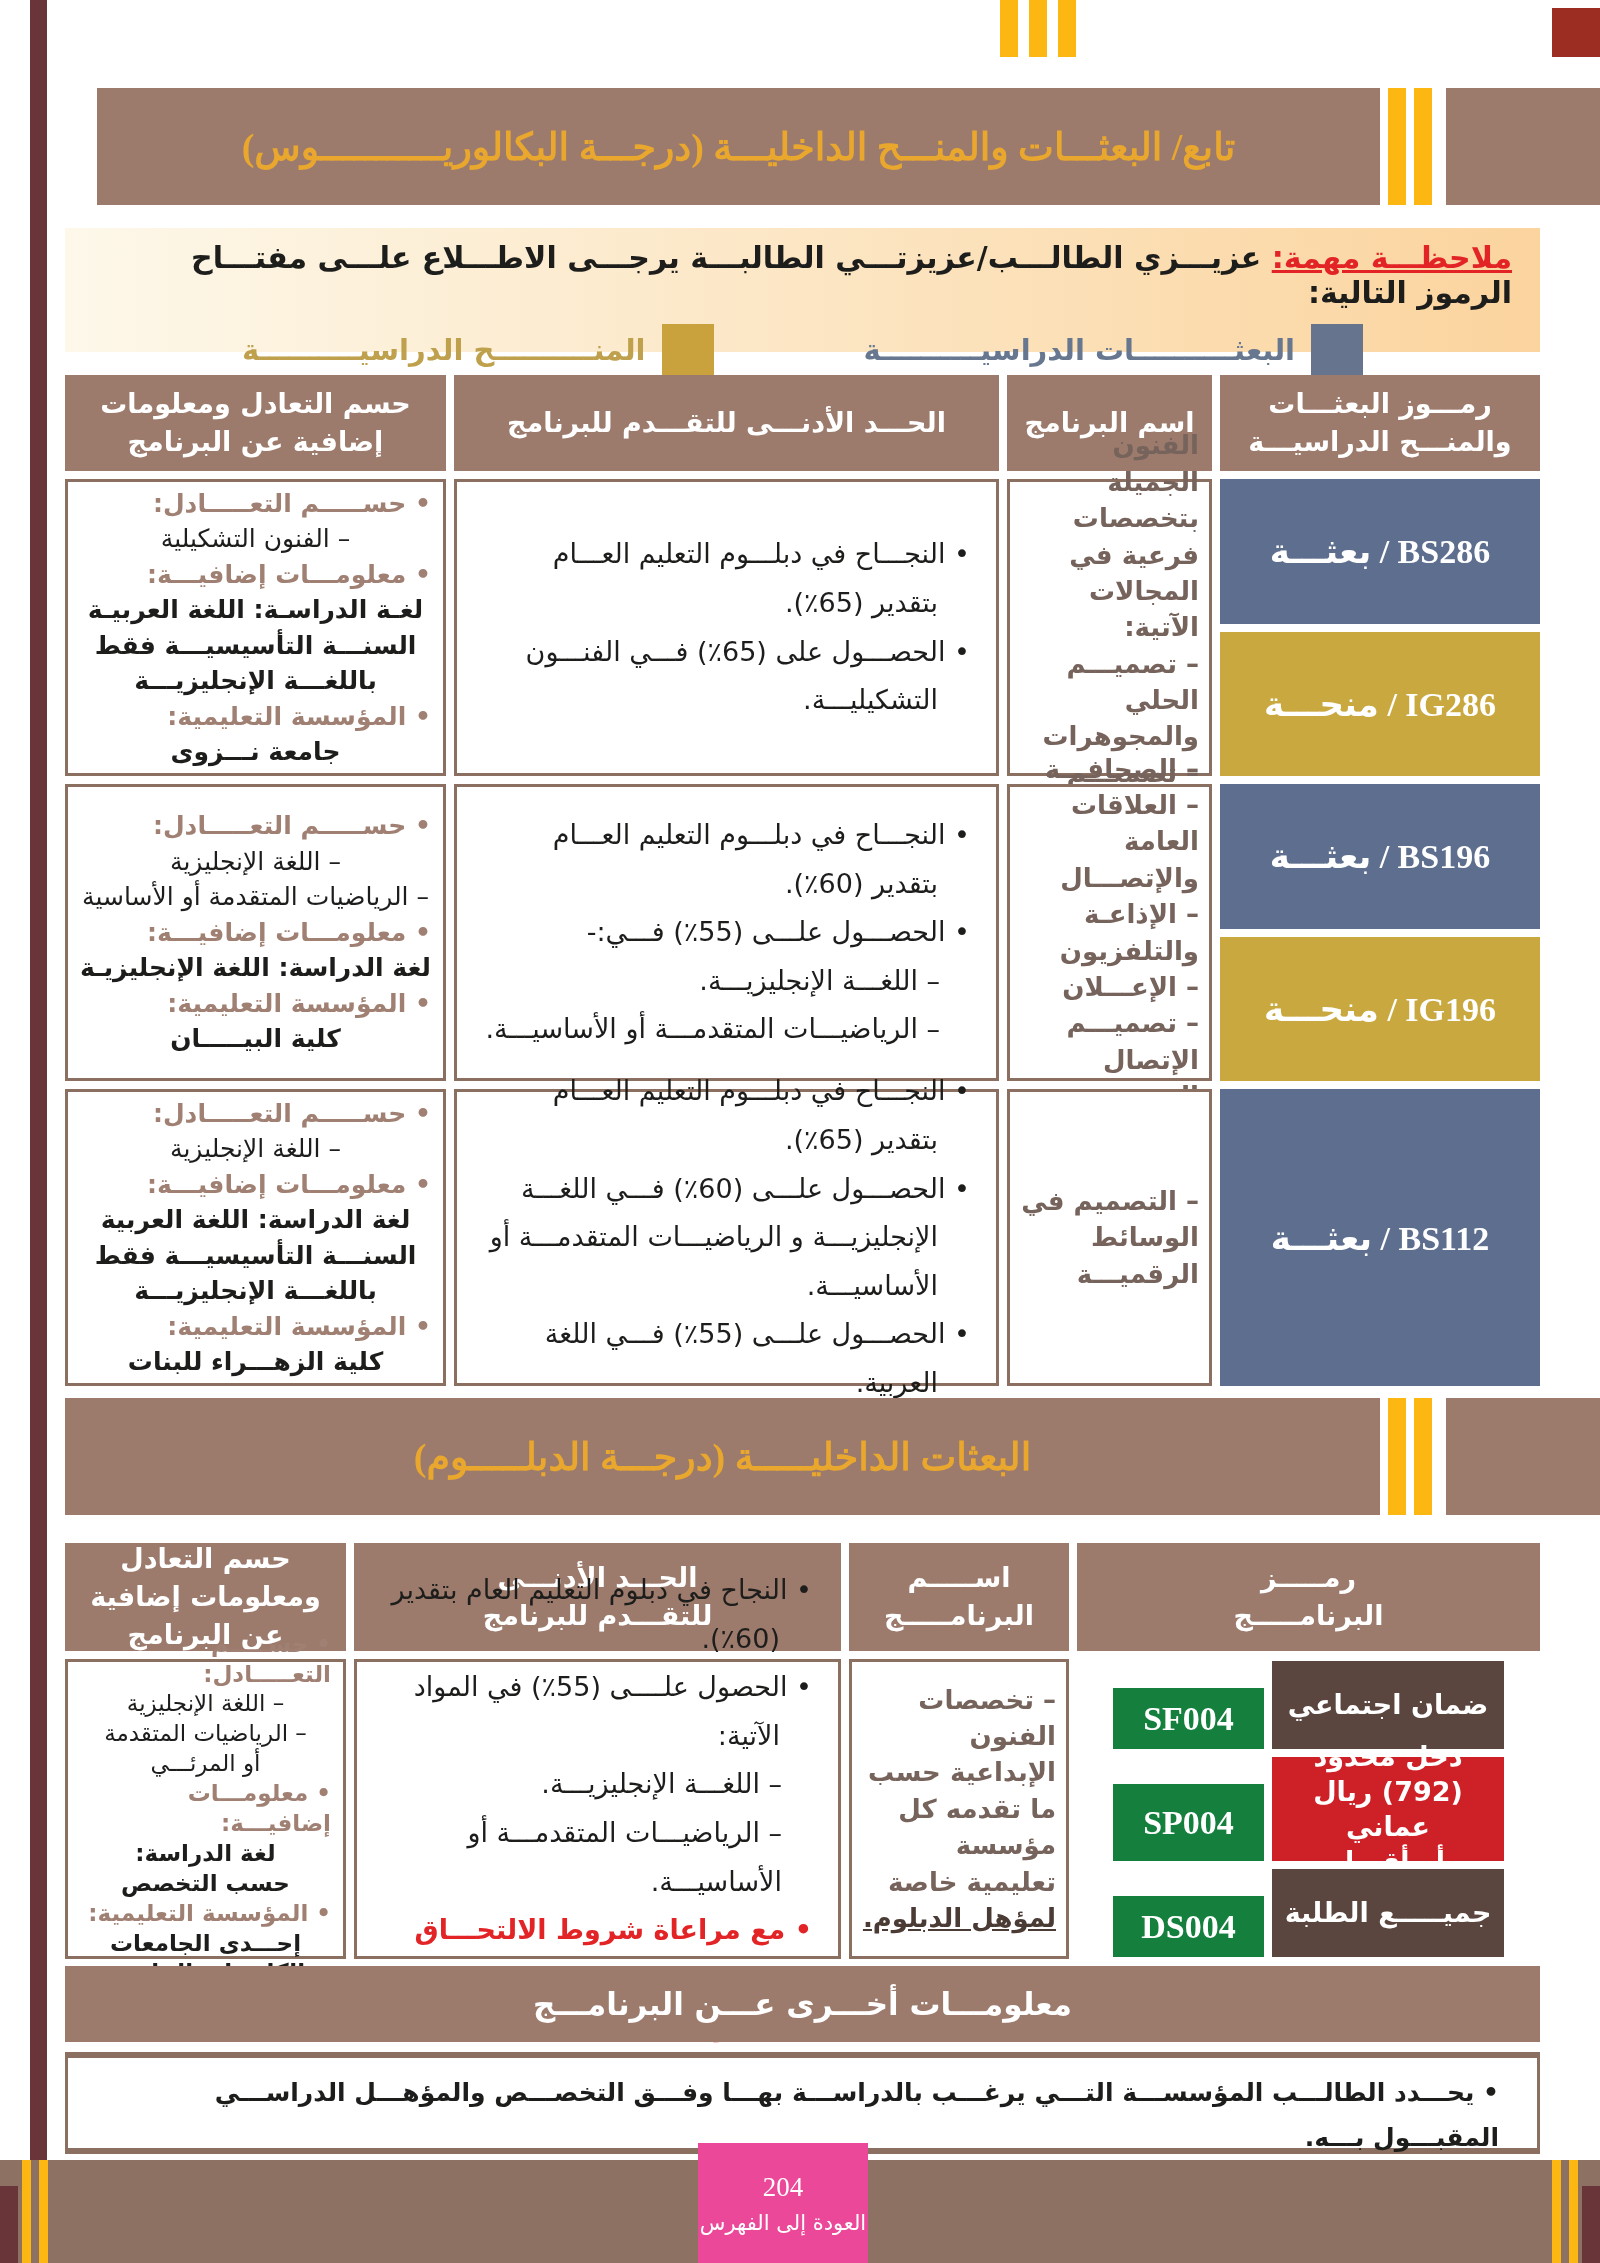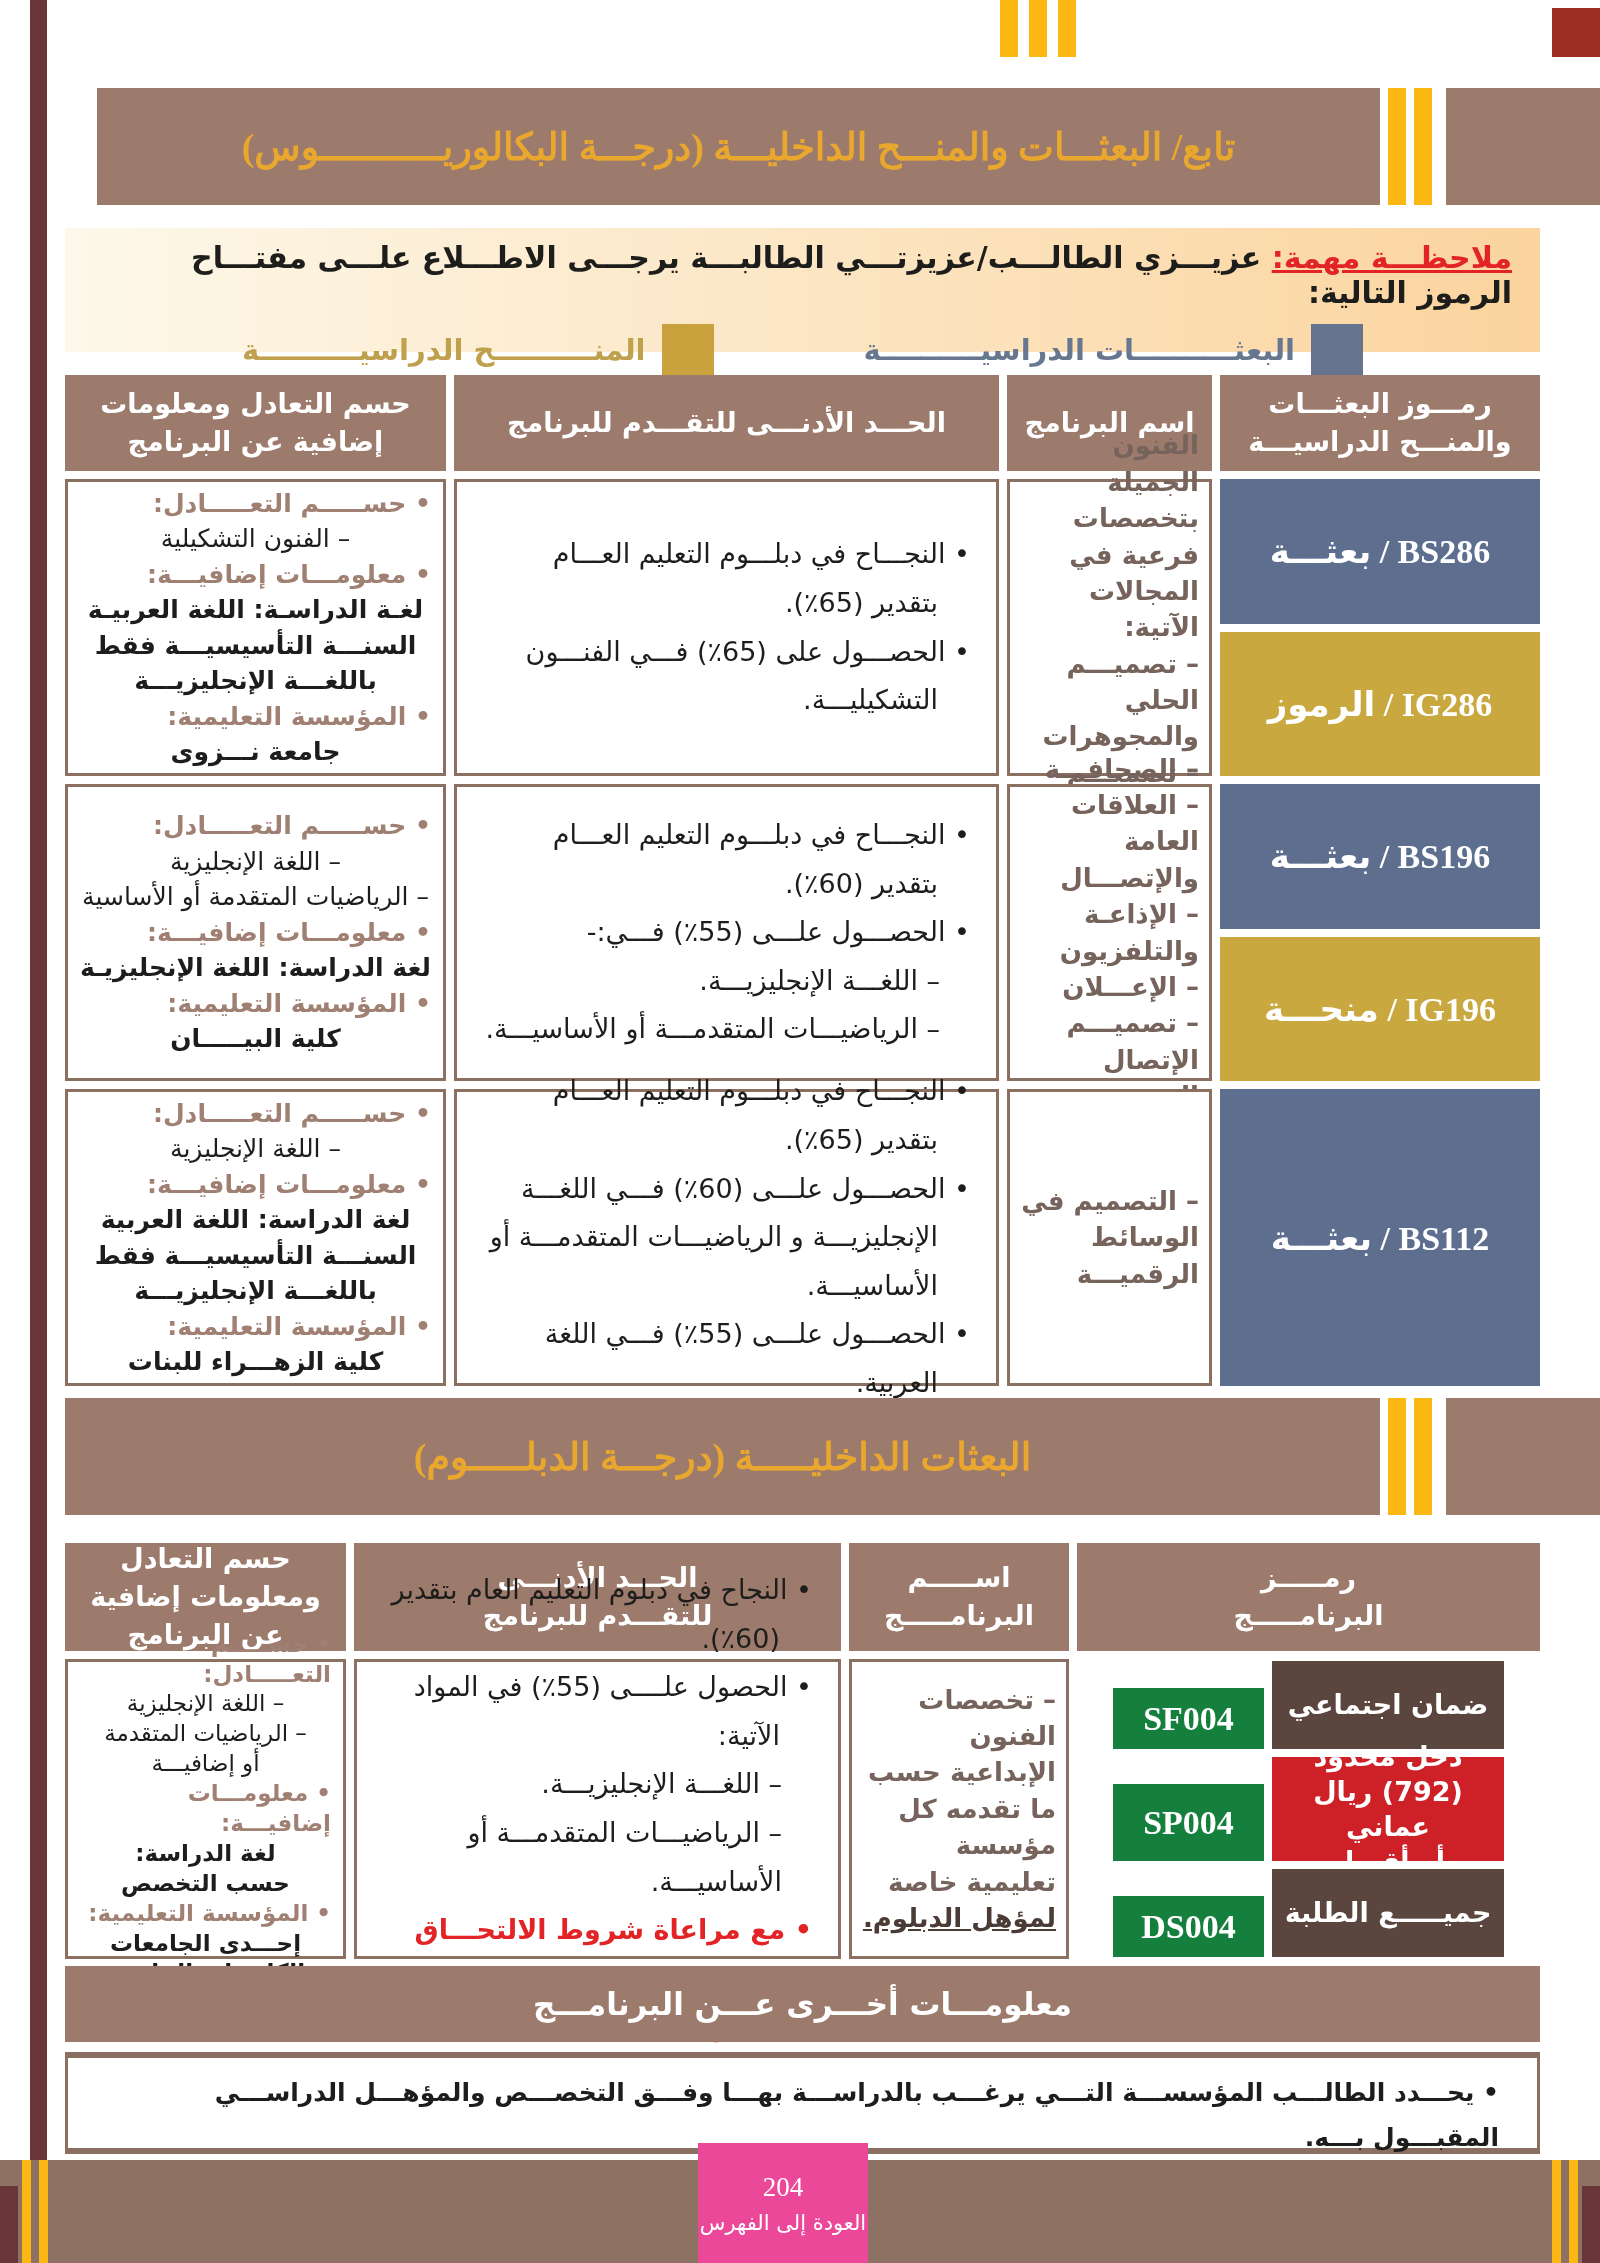--- a/index.html
+++ b/index.html
@@ -133,21 +133,21 @@
   </div>
 
   <div class="abs grid" id="table1">
     <div class="th">رمـــوز البعثـــات والمنـــح الدراسيـــة</div>
     <div class="th">اسم البرنامج</div>
     <div class="th">الحـــد الأدنـــى للتقـــدم للبرنامج</div>
     <div class="th">حسم التعادل ومعلومات إضافية عن البرنامج</div>
 
     <div class="codes-cell">
       <div class="chip chip-blue">BS286 / بعثـــة</div>
-      <div class="chip chip-gold">IG286 / الرموز</div>
+      <div class="chip chip-gold">IG286 / منحـــة</div>
     </div>
     <div class="box name-cell">
         <div class="ln n">الفنون الجميلة بتخصصات فرعية في المجالات الآتية:</div>
         <div class="ln n">– تصميـــم الحلي والمجوهرات</div>
         <div class="ln n">– تصميـــم الأزيـــاء</div>
       </div>
     <div class="box req-cell">
         <div class="ln q">• النجـــاح في دبلـــوم التعليم العـــام بتقدير (65٪).</div>
         <div class="ln q">• الحصـــول على (65٪) فـــي الفنـــون التشكيليـــة.</div>
       </div>
@@ -248,21 +248,21 @@
         <div class="ln q">• النجاح في دبلوم التعليم العام بتقدير (60٪).</div>
         <div class="ln q">• الحصول علــــى (55٪) في المواد الآتية:</div>
         <div class="ln sub">– اللغـــة الإنجليزيـــة.</div>
         <div class="ln sub">– الرياضيـــات المتقدمـــة أو الأساسيـــة.</div>
         <div class="ln red">• مع مراعاة شروط الالتحـــاق بالتخصصـــات المطروحة بالمؤسسة.</div>
       </div>
     <div class="box info-cell">
         <div class="ln h">• حســـــم التعـــــادل:</div>
         <div class="ln d">– اللغة الإنجليزية</div>
         <div class="ln d">– الرياضيات المتقدمة</div>
-        <div class="ln d">أو إضافيـــة</div>
+        <div class="ln d">أو المرئـــي</div>
         <div class="ln h">• معلومـــات إضافيـــة:</div>
         <div class="ln b">لغة الدراسة:</div>
         <div class="ln b">حسب التخصص</div>
         <div class="ln h">• المؤسسة التعليمية:</div>
         <div class="ln b">إحـــدى الجامعات</div>
         <div class="ln b">والكليـــات الخاصـــة</div>
       </div>
   </div>
 
   <div class="abs otherinfo-bar">معلومـــات أخـــرى عـــن البرنامـــج</div>

